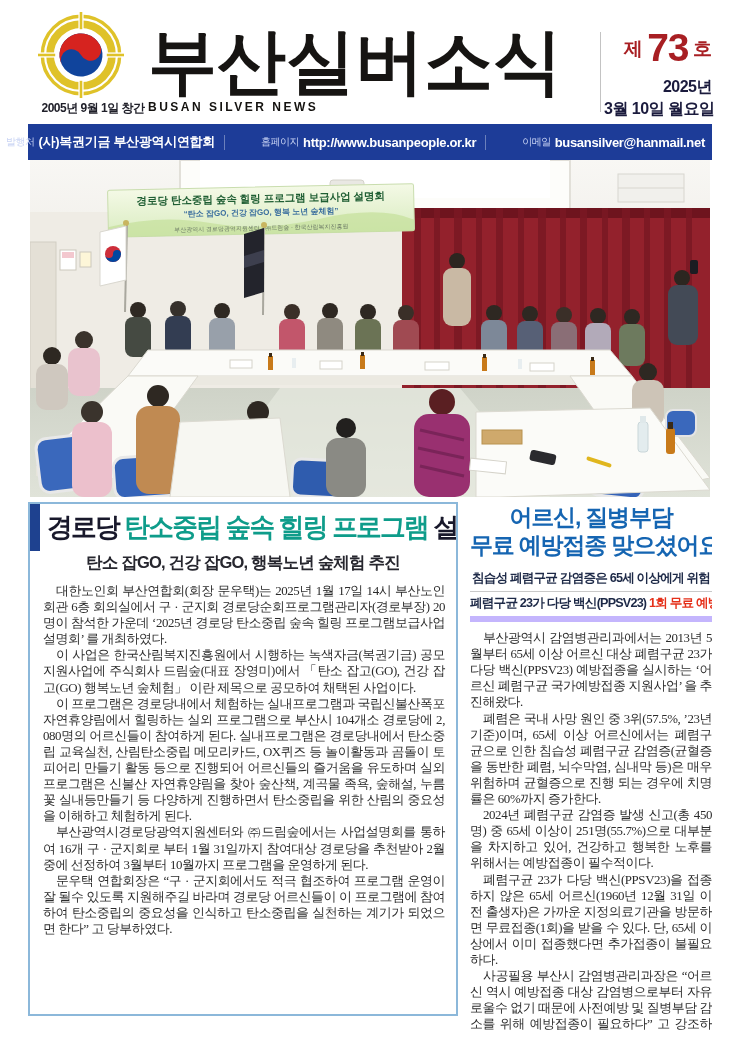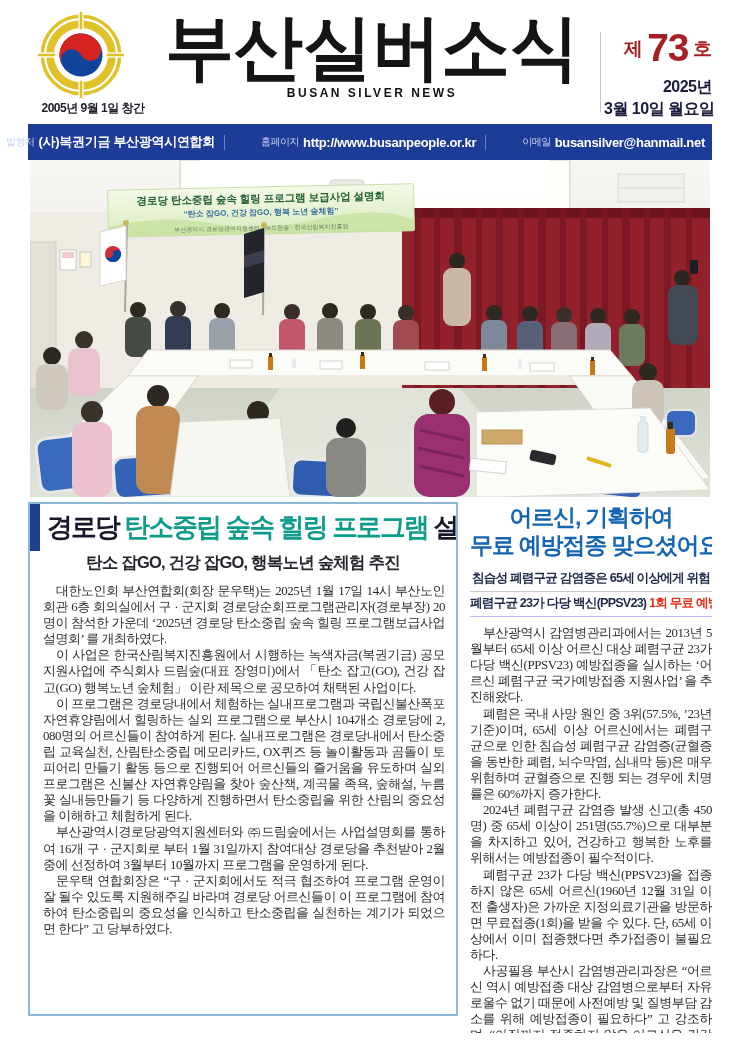--- a/index.html
+++ b/index.html
@@ -5,21 +5,21 @@
   html,body{margin:0;padding:0;}
   body{
     width:740px;height:1040px;position:relative;overflow:hidden;background:#fff;
     font-family:"Liberation Sans","DejaVu Sans",sans-serif;color:#222;
   }
   
   .masthead{position:absolute;left:28px;top:10px;width:684px;height:110px;}
   .logo{position:absolute;left:10px;top:2px;width:86px;height:86px;}
   .founded{position:absolute;left:0px;top:90px;width:130px;text-align:center;
     font-size:12px;font-weight:bold;color:#20202a;letter-spacing:-0.5px;}
-  .title-wrap{position:absolute;left:120px;top:2px;width:448px;text-align:center;}
+  .title-wrap{position:absolute;left:120px;top:16px;width:448px;text-align:left;}
   .paper-title{font-size:69px;font-weight:900;color:#161412;letter-spacing:0px;
     line-height:1.02;white-space:nowrap;transform:scaleY(1.04);transform-origin:top center;}
   .paper-title-en{margin-top:4px;font-size:12px;font-weight:900;color:#14120f;letter-spacing:2.5px;}
   .head-divider{position:absolute;left:572px;top:22px;width:1px;height:80px;background:#c3c3c3;}
   .issue-wrap{position:absolute;left:576px;top:16px;width:108px;text-align:right;}
   .issue-line{color:#a81f23;font-weight:900;white-space:nowrap;}
   .issue-line .small{font-size:19px;vertical-align:6px;}
   .issue-line .big{font-size:39px;letter-spacing:-1px;}
   .date-line{margin-top:6px;font-size:16px;font-weight:900;color:#1b1b3d;line-height:1.35;
     letter-spacing:-0.5px;white-space:nowrap;}
@@ -46,21 +46,21 @@
     word-break:break-all;letter-spacing:-0.4px;}
   .body-copy p{margin:0;text-indent:13px;}
   
   .art-right{position:absolute;left:470px;top:503px;width:242px;height:530px;overflow:hidden;}
   .hl-right{text-align:center;font-size:23px;font-weight:900;color:#1565b2;
     line-height:1.22;letter-spacing:-1.2px;white-space:nowrap;}
   .subhead-right{margin-top:8px;}
   .subhead-row{padding:3px 0 4px;text-align:center;font-size:12.6px;font-weight:900;
     color:#1d2947;letter-spacing:-0.8px;white-space:nowrap;}
   .subhead-row + .subhead-row{border-top:1px solid #c9c9c9;}
-  .subhead-right{border-bottom:1px solid #c4b5fd;}
+  .subhead-right{border-bottom:6px solid #c4b5fd;}
   .red{color:#e5301a;}
   .art-right .body-copy{margin:8px 0 0 0;}
 </style>
 </head>
 <body>
 
 <div class="masthead">
   <svg class="logo" viewBox="0 0 100 100">
     <circle cx="50" cy="50" r="45" fill="none" stroke="#dfc229" stroke-width="4"></circle>
     <circle cx="50" cy="50" r="36" fill="none" stroke="#dfc229" stroke-width="9"></circle>
@@ -367,21 +367,21 @@
     <p>이 사업은 한국산림복지진흥원에서 시행하는 녹색자금(복권기금) 공모지원사업에 주식회사 드림숲(대표 장영미)에서 「탄소 잡고(GO), 건강 잡고(GO) 행복노년 숲체험」 이란 제목으로 공모하여 채택된 사업이다.</p>
     <p>이 프로그램은 경로당내에서 체험하는 실내프로그램과 국립신불산폭포자연휴양림에서 힐링하는 실외 프로그램으로 부산시 104개소 경로당에 2,080명의 어르신들이 참여하게 된다. 실내프로그램은 경로당내에서 탄소중립 교육실천, 산림탄소중립 메모리카드, OX퀴즈 등 놀이활동과 곰돌이 토피어리 만들기 활동 등으로 진행되어 어르신들의 즐거움을 유도하며 실외프로그램은 신불산 자연휴양림을 찾아 숲산책, 계곡물 족욕, 숲해설, 누름꽃 실내등만들기 등 다양하게 진행하면서 탄소중립을 위한 산림의 중요성을 이해하고 체험하게 된다.</p>
     <p>부산광역시경로당광역지원센터와 ㈜드림숲에서는 사업설명회를 통하여 16개 구 · 군지회로 부터 1월 31일까지 참여대상 경로당을 추천받아 2월 중에 선정하여 3월부터 10월까지 프로그램을 운영하게 된다.</p>
     <p>문우택 연합회장은 “구 · 군지회에서도 적극 협조하여 프로그램 운영이 잘 될수 있도록 지원해주길 바라며 경로당 어르신들이 이 프로그램에 참여하여 탄소중립의 중요성을 인식하고 탄소중립을 실천하는 계기가 되었으면 한다” 고 당부하였다.</p>
   </div>
 
 </div>
 
 <div class="art-right">
   <div class="hl-right">
-    <div>어르신, 기획하여</div>
+    <div>어르신, 질병부담</div>
     <div>무료 예방접종 맞으셨어요?</div>
   </div>
   <div class="subhead-right">
     <div class="subhead-row">침습성 폐렴구균 감염증은 65세 이상에게 위험</div>
     <div class="subhead-row"><span>폐렴구균 23가 다당 백신(PPSV23) </span><span class="red">1회 무료 예방접종 필요</span></div>
   </div>
   <div class="body-copy">
     <p>부산광역시 감염병관리과에서는 2013년 5월부터 65세 이상 어르신 대상 폐렴구균 23가 다당 백신(PPSV23) 예방접종을 실시하는 ‘어르신 폐렴구균 국가예방접종 지원사업’ 을 추진해왔다.</p>
     <p>폐렴은 국내 사망 원인 중 3위(57.5%, ’23년 기준)이며, 65세 이상 어르신에서는 폐렴구균으로 인한 침습성 폐렴구균 감염증(균혈증을 동반한 폐렴, 뇌수막염, 심내막 등)은 매우 위험하며 균혈증으로 진행 되는 경우에 치명률은 60%까지 증가한다.</p>
     <p>2024년 폐렴구균 감염증 발생 신고(총 450명) 중 65세 이상이 251명(55.7%)으로 대부분을 차지하고 있어, 건강하고 행복한 노후를 위해서는 예방접종이 필수적이다.</p>

